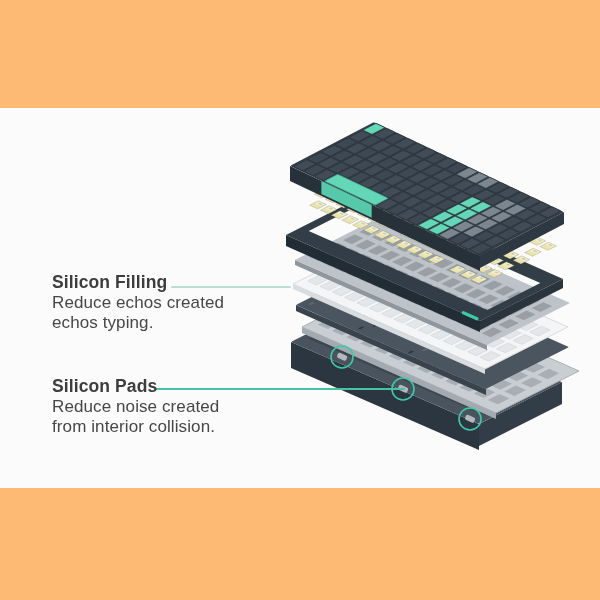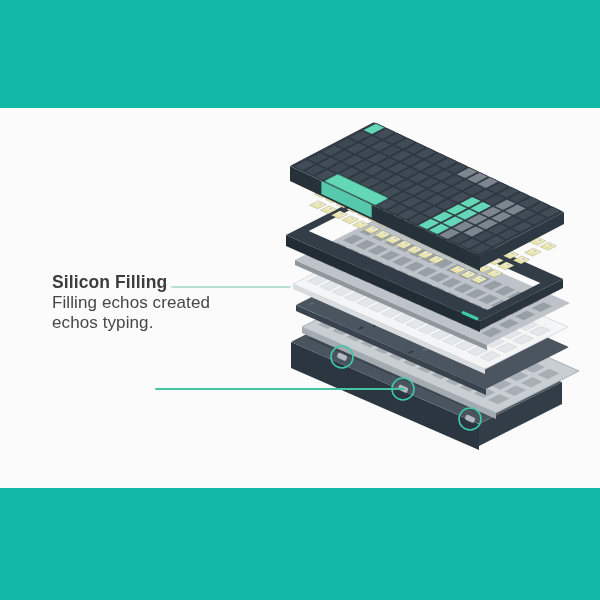--- a/index.html
+++ b/index.html
@@ -1,17 +1,17 @@
 <!DOCTYPE html>
 <html><head>
 <meta charset="utf-8">
 <style>
   html,body{margin:0;padding:0;background:#ffffff;}
   body{width:600px;height:600px;font-family:"Liberation Sans","DejaVu Sans",sans-serif;}
-  .stage{position:relative;width:600px;height:600px;overflow:hidden;background:#14b8a6;}
+  .stage{position:relative;width:600px;height:600px;overflow:hidden;background:#fdba74;}
   .bg-band{position:absolute;left:0;top:108px;width:600px;height:380px;background:#fbfbfb;}
   svg.diagram{position:absolute;left:0;top:0;}
   .callout{position:absolute;font-size:17px;line-height:20px;color:#474747;letter-spacing:0.1px;}
   .co-title{font-weight:bold;font-size:17.5px;color:#3d3d3d;margin-bottom:1px;}
   .leader{position:absolute;height:2px;border-radius:1px;}
 </style>
 </head>
 <body>
 
 <div class="stage">
@@ -682,17 +682,22 @@
           <circle cx="470" cy="419" r="11" fill="none" stroke="#3ec9a7" stroke-width="1.6"></circle>
         </g>
       </g>
     </svg>
 
   <div class="leader" id="leader1" style="left: 171px; top: 286px; width: 120px; background: rgb(185, 222, 210);"></div>
   <div class="leader" id="leader2" style="left: 155px; top: 388px; width: 250px; background: rgb(70, 195, 162);"></div>
 
   <div class="callout" style="left:52px;top:272px;">
     <div class="co-title">Silicon Filling</div>
-    <div class="co-line">Filling echos created</div>
+    <div class="co-line">Reduce echos created</div>
     <div class="co-line">echos typing.</div>
   </div>
 
+  <div class="callout" style="left:52px;top:376px;">
+    <div class="co-title">Silicon Pads</div>
+    <div class="co-line">Reduce noise created</div>
+    <div class="co-line">from interior collision.</div>
+  </div>
 </div>
 
 </body></html>

